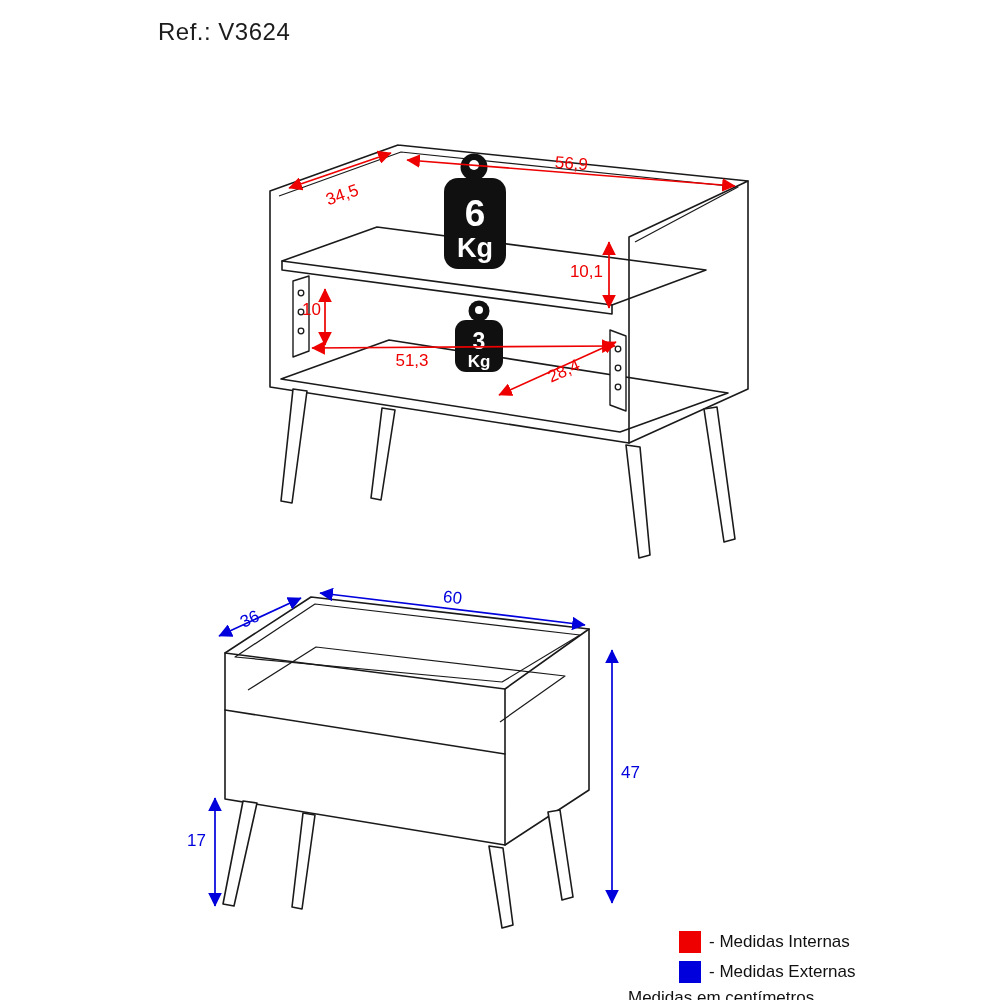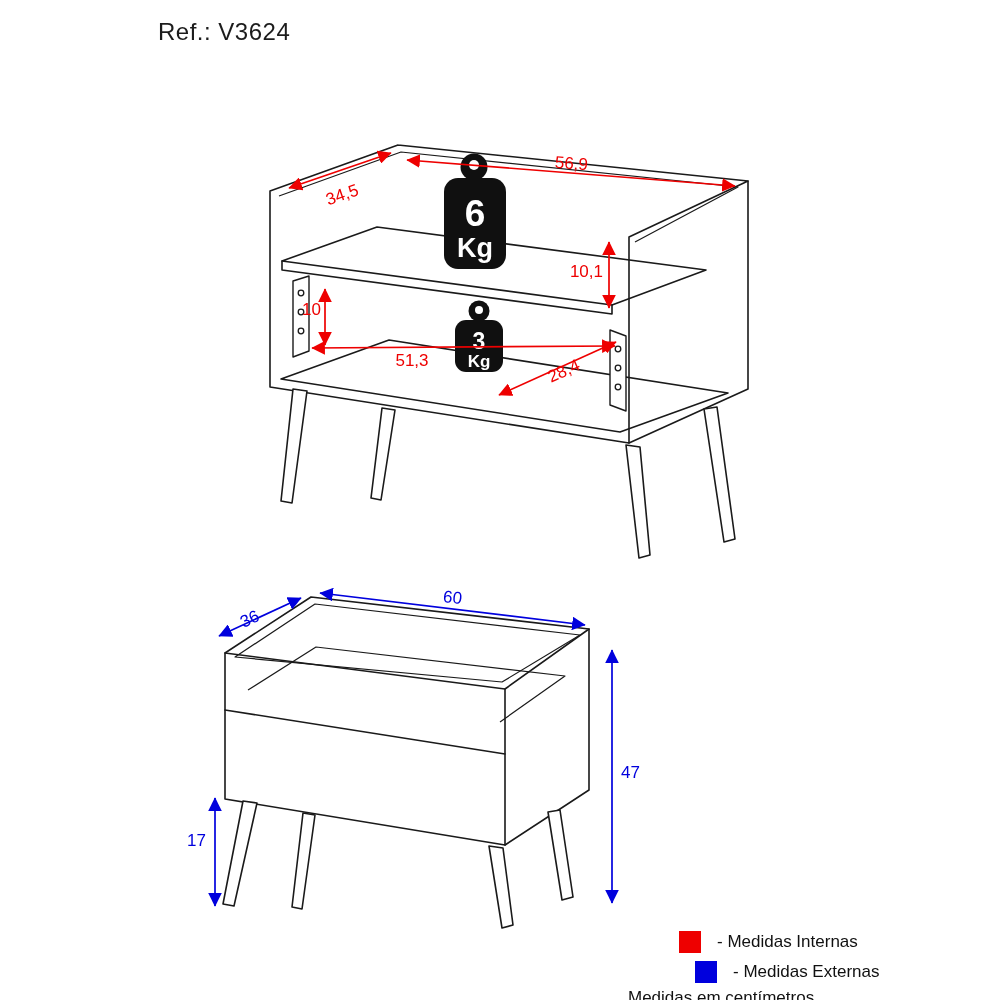--- a/index.html
+++ b/index.html
@@ -18,21 +18,21 @@
   .dim-blue{stroke:var(--color-external,#0000dd);stroke-width:1.7;fill:none;}
   .dim-text-red{fill:var(--color-internal,#e60000);font-size:17px;font-family:"Liberation Sans",sans-serif;}
   .dim-text-blue{fill:var(--color-external,#0000dd);font-size:17px;font-family:"Liberation Sans",sans-serif;}
   .mk-red{fill:var(--color-internal,#e60000);}
   .mk-blue{fill:var(--color-external,#0000dd);}
 
   .tag-shape{fill:#101010;stroke:none;}
   .tag-hole{fill:#ffffff;}
   .tag-text{fill:#ffffff;font-weight:bold;text-anchor:middle;font-family:"Liberation Sans",sans-serif;}
 
-  .legend-row{position:absolute;display:flex;align-items:center;gap:16px;justify-content:space-between;}
+  .legend-row{position:absolute;display:flex;align-items:center;gap:8px;justify-content:space-between;}
   .swatch{width:22px;height:22px;display:inline-block;}
   .swatch-internal{background:var(--color-internal,#e60000);}
   .swatch-external{background:var(--color-external,#0000dd);}
   .legend-label{font-size:17px;color:#111;}
   .legend-note{position:absolute;font-size:17px;color:#111;}
 </style>
 </head>
 <body>
 
 <div class="page">
@@ -148,19 +148,19 @@
         <line class="dim-blue" x1="215" y1="798" x2="215" y2="906" marker-start="url(#arrow-blue)" marker-end="url(#arrow-blue)"></line>
         <text class="dim-text-blue" x="206" y="846" text-anchor="end">17</text>
       </g>
     </g>
   </svg>
 
   <div class="legend-row" style="left:679px;top:931px;">
     <span class="swatch swatch-internal"></span>
     <span class="legend-label">- Medidas Internas</span>
   </div>
-  <div class="legend-row" style="left:679px;top:961px;margin-left:16px;">
+  <div class="legend-row" style="left:679px;top:961px;">
     <span class="swatch swatch-external"></span>
     <span class="legend-label">- Medidas Externas</span>
   </div>
   <div class="legend-note" style="left:628px;top:988px;">Medidas em centímetros.</div>
 
 </div>
 
 </body></html>

